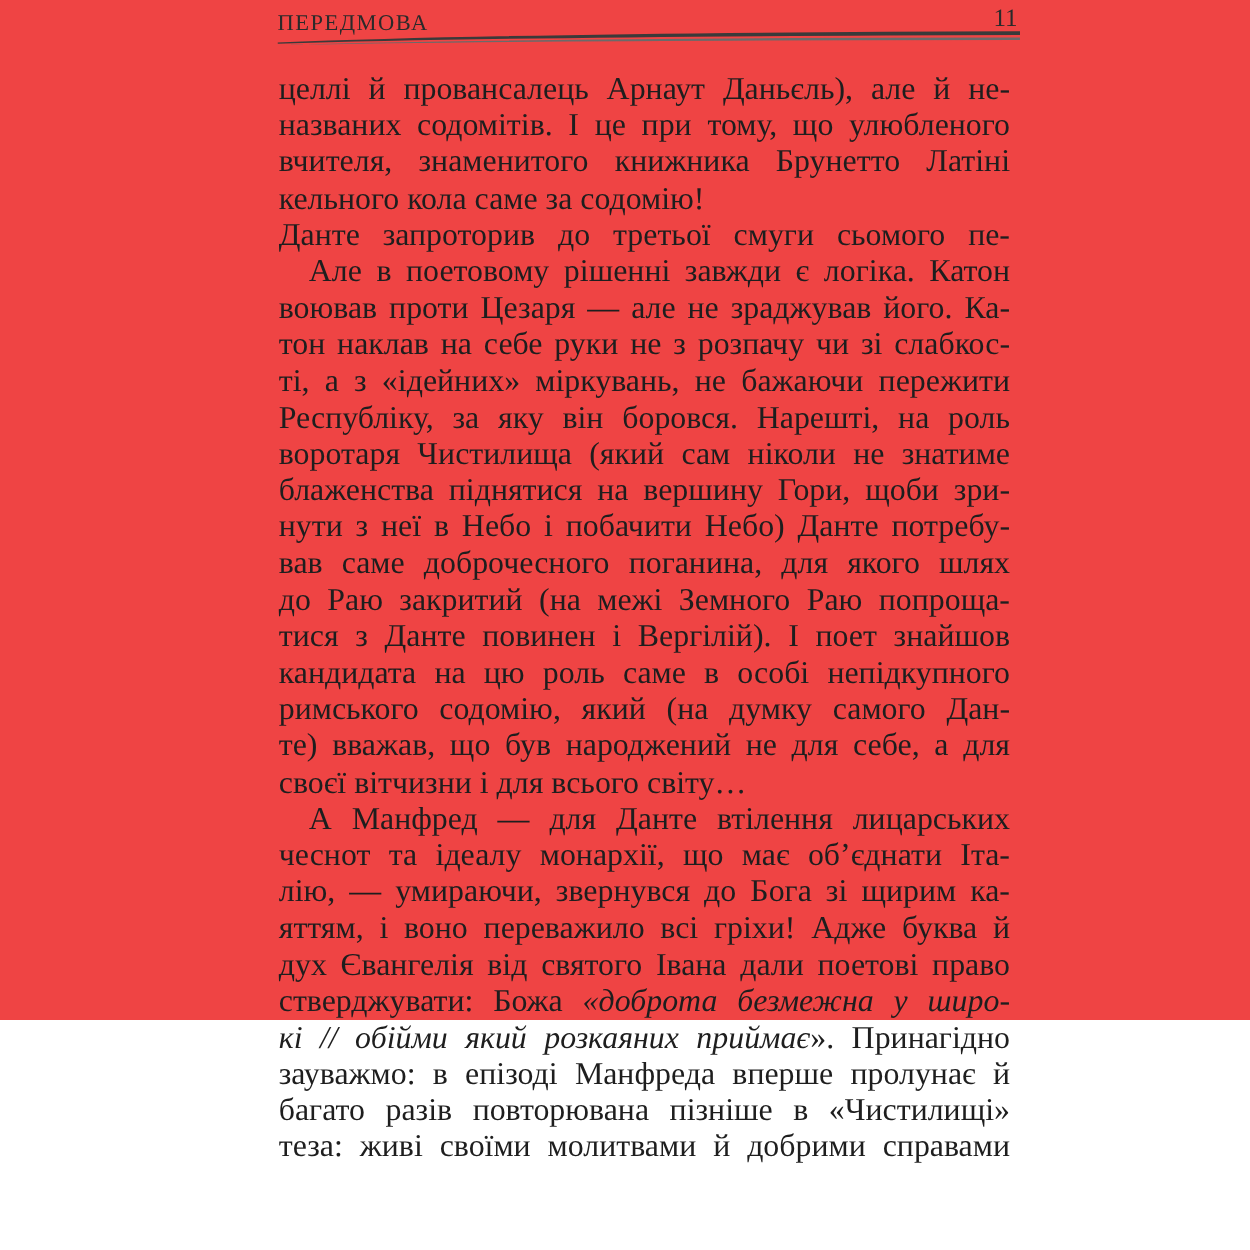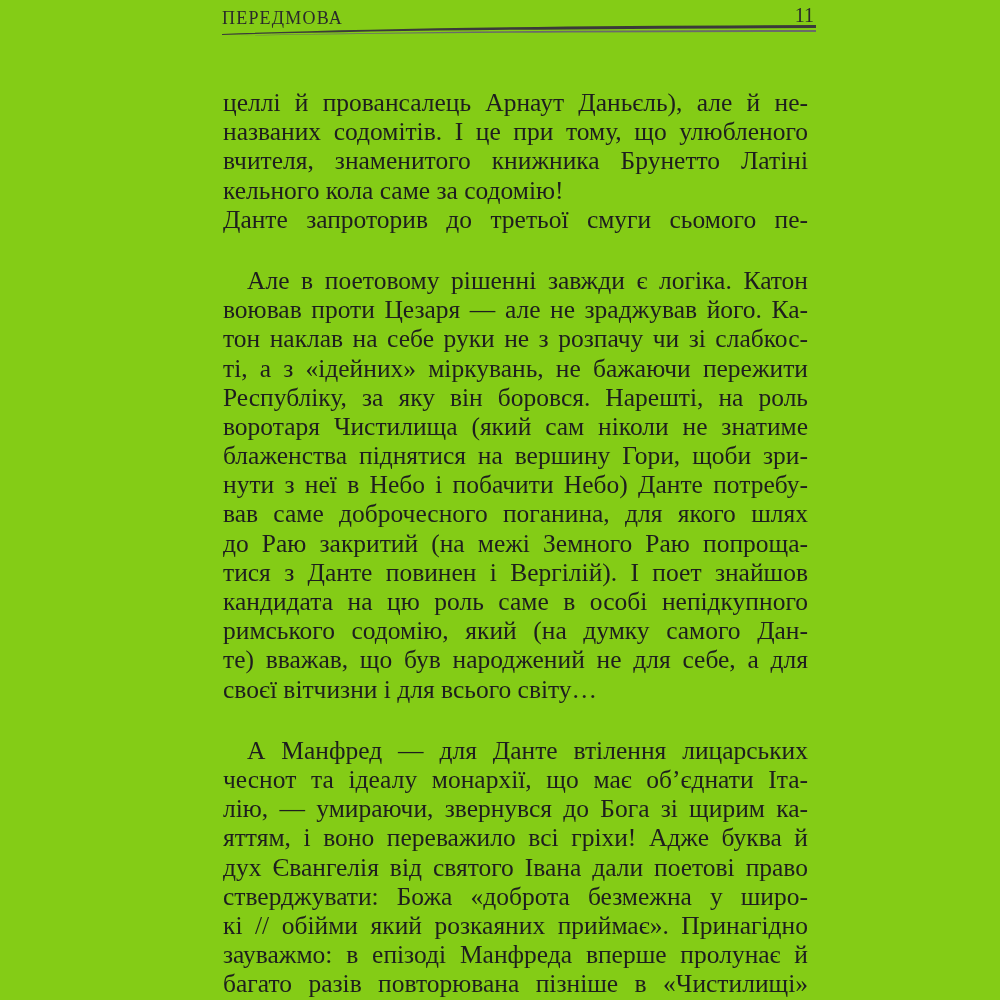--- a/index.html
+++ b/index.html
@@ -11,22 +11,22 @@
       width: 1000px;
       height: 1000px;
       position: relative;
       overflow: hidden;
       font-family: "Liberation Serif", "DejaVu Serif", serif;
       color: #1e1e1e;
     }
     .page {
       position: absolute;
       left: 0; top: 0;
-      width: 1000px; height: 1000px;
-      background: #84cc16;
+      width: 1000px; height: 816px;
+      background: #ef4444;
     }
     .running-head {
       position: absolute;
       left: 222px;
       top: 4px;
       width: 600px;
       height: 30px;
     }
     .running-title {
       position: absolute;
@@ -66,23 +66,23 @@
       height: 29.2px;
     }
     .line.last {
       text-align-last: left;
     }
     .line.indent {
       padding-left: 24px;
     }
     .para {
       display: block;
-      margin-top: 32px;
     }
     .ital {
+      font-style: italic;
     }
   </style>
 </head>
 <body>
 
 <div class="page">
 
   <div class="running-head">
     <span class="running-title">ПЕРЕДМОВА</span>
     <span class="page-number">11</span>

